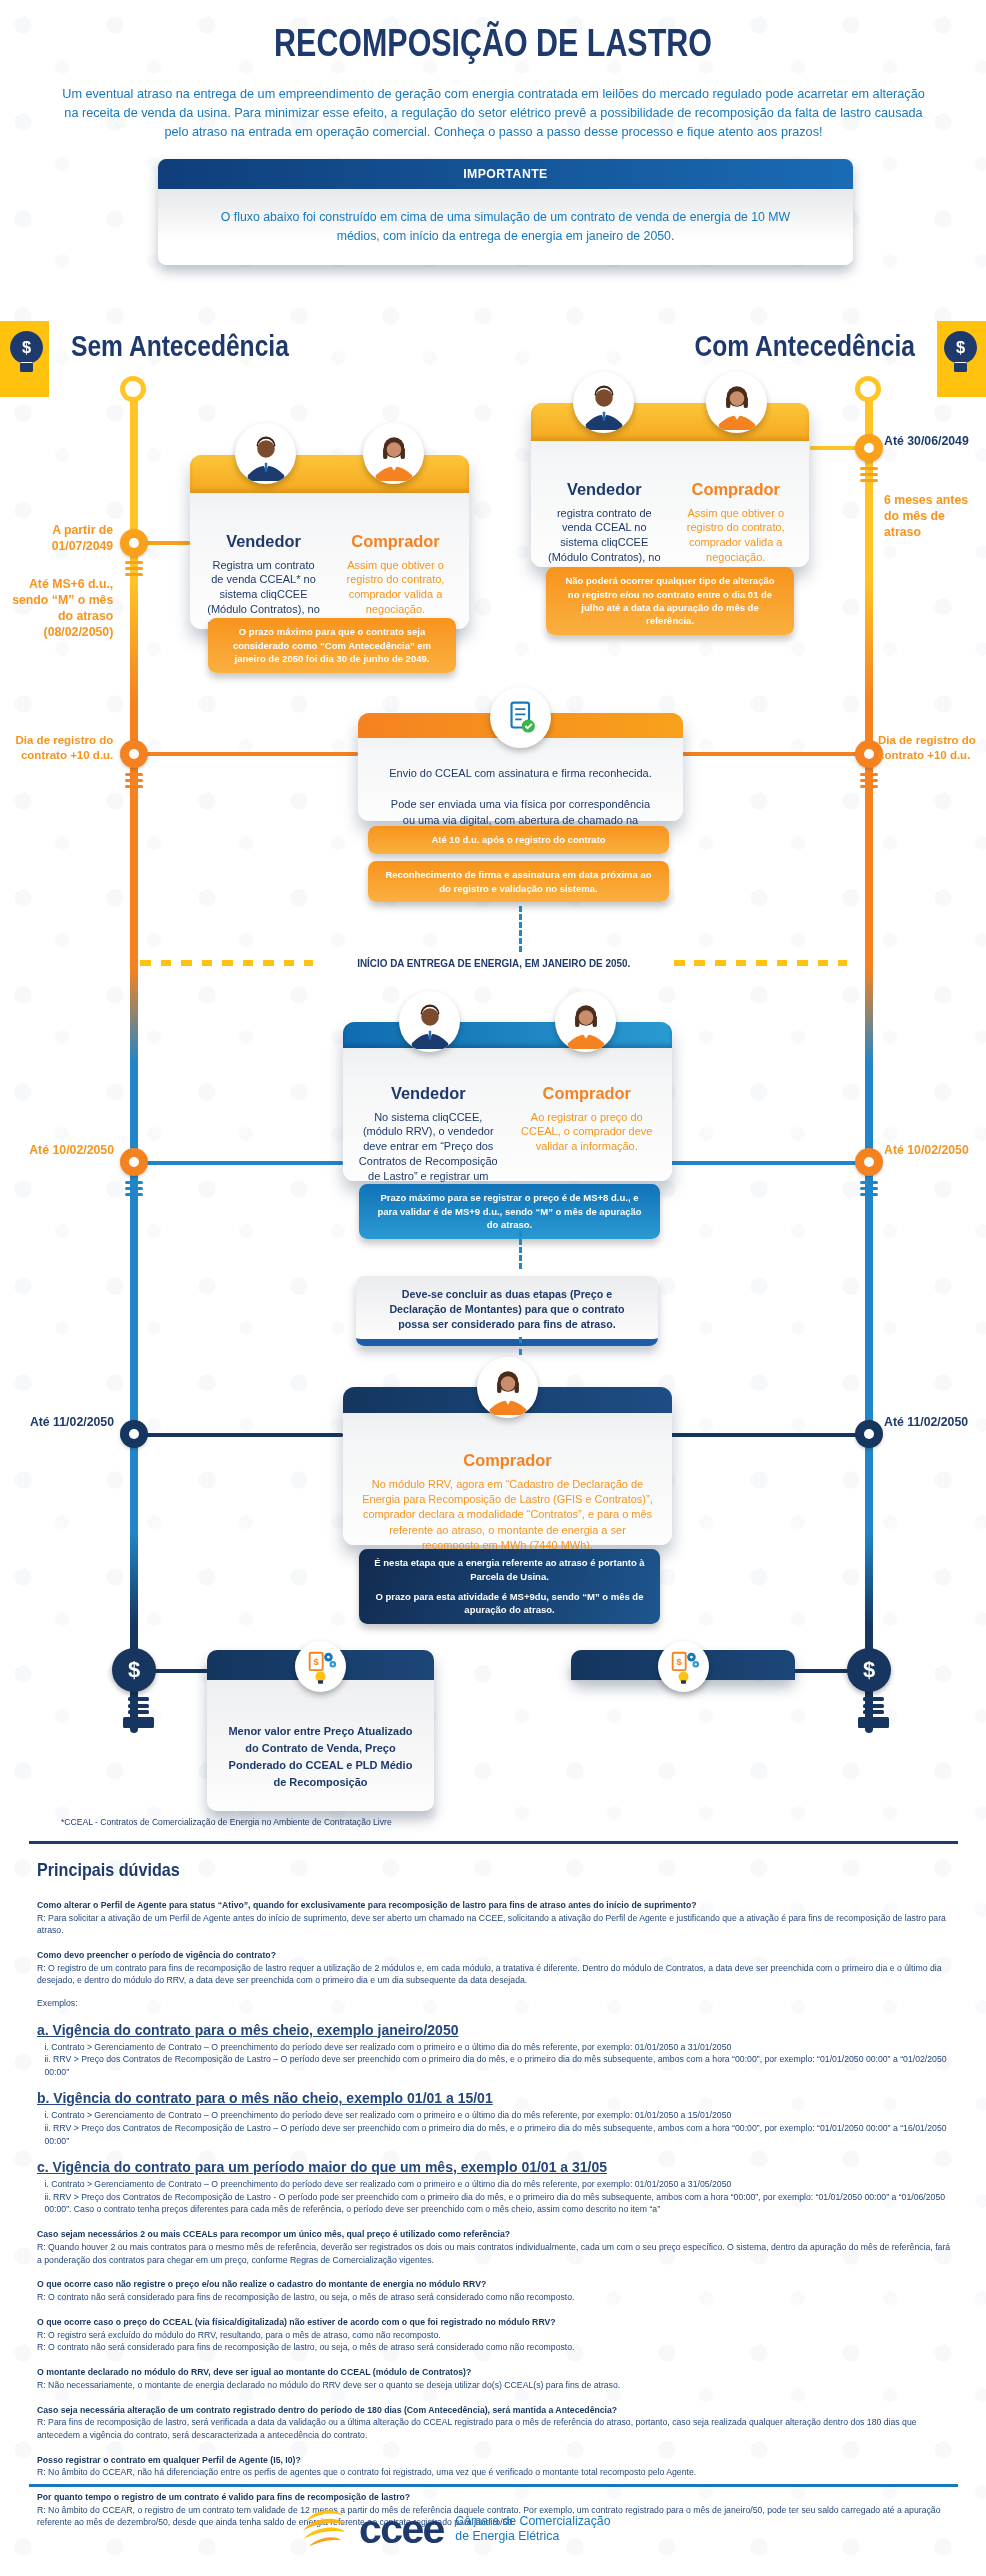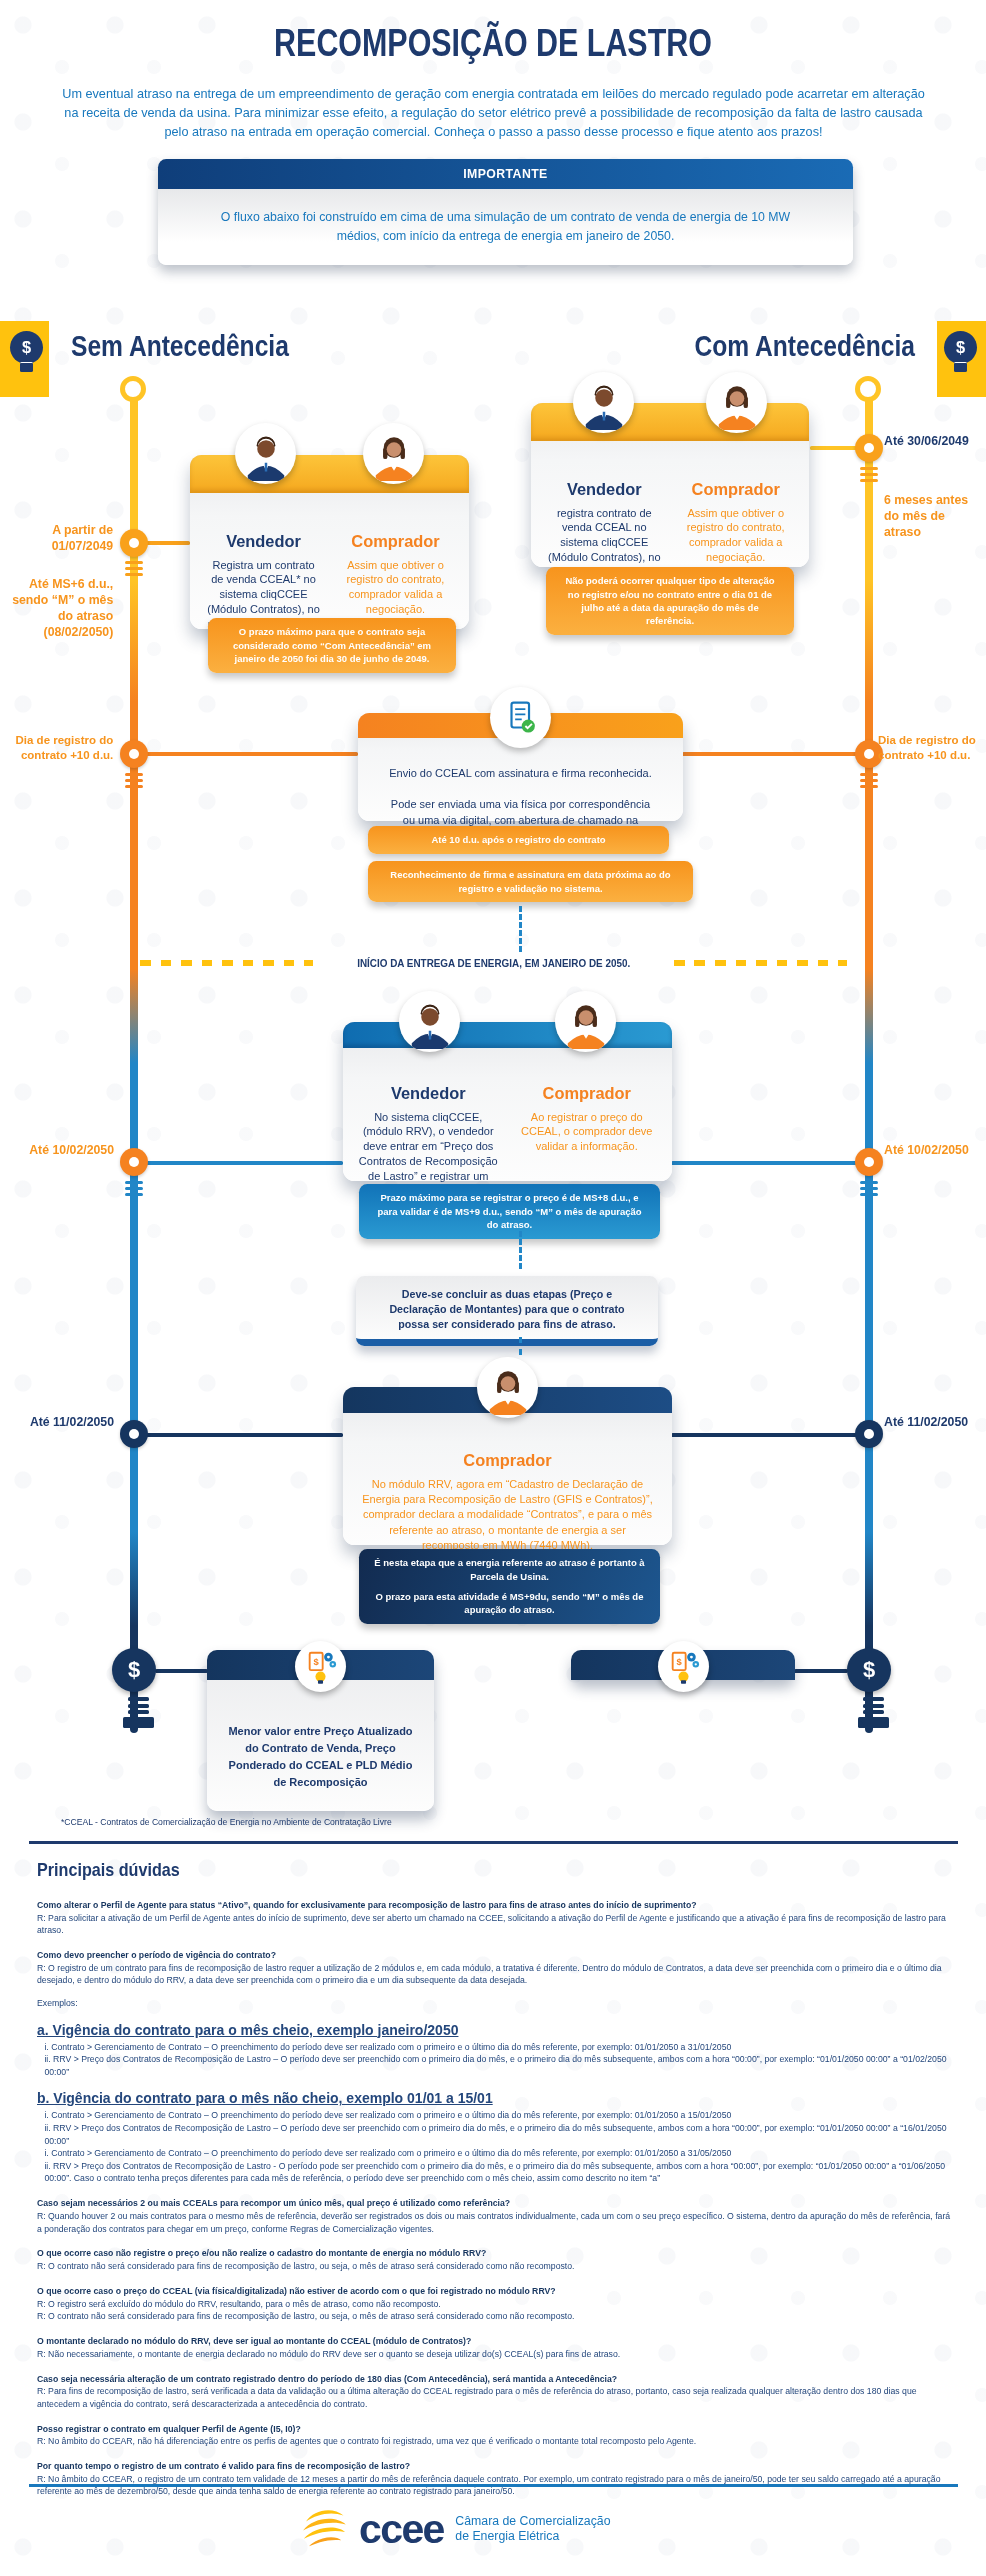--- a/index.html
+++ b/index.html
@@ -264,21 +264,21 @@
     <svg width="54" height="54" viewBox="0 0 74 74">
         <rect x="24" y="16" width="24" height="34" rx="3" fill="#fff" stroke="#1878bd" stroke-width="3"></rect>
         <line x1="29" y1="25" x2="43" y2="25" stroke="#1878bd" stroke-width="2.4"></line>
         <line x1="29" y1="32" x2="43" y2="32" stroke="#1878bd" stroke-width="2.4"></line>
         <line x1="29" y1="39" x2="38" y2="39" stroke="#1878bd" stroke-width="2.4"></line>
         <circle cx="47" cy="48" r="9" fill="#3cb54a"></circle>
         <path d="M43,48 l3,3 l6,-6" stroke="#fff" stroke-width="2.6" fill="none"></path>
       </svg>
   </div>
   <div class="abs pill pill-orange" style="left:368px;top:826px;width:301px;">Até 10 d.u. após o registro do contrato</div>
-  <div class="abs pill pill-orange" style="left:368px;top:861px;width:325px;">Reconhecimento de firma e assinatura em data próxima ao do registro e validação no sistema.</div>
+  <div class="abs pill pill-orange" style="left:368px;top:861px;width:301px;">Reconhecimento de firma e assinatura em data próxima ao do registro e validação no sistema.</div>
 
   <div class="abs vdash" style="left:519px;top:906px;height:46px;"></div>
   <div class="divider abs">
     <div class="dash"></div>
     <div class="dtext">INÍCIO DA ENTREGA DE ENERGIA, EM JANEIRO DE 2050.</div>
     <div class="dash"></div>
   </div>
 
   <div class="abs card" style="left:343px;top:1022px;width:329px;height:159px;">
     <div class="card-head head-blue" style="border-radius:11.5px 11.5px 0 0;"></div>
@@ -399,20 +399,21 @@
         <div class="faq-a">R: Para solicitar a ativação de um Perfil de Agente antes do início de suprimento, deve ser aberto um chamado na CCEE, solicitando a ativação do Perfil de Agente e justificando que a ativação é para fins de recomposição de lastro para atraso.</div>
         <div class="faq-q">Como devo preencher o período de vigência do contrato?</div>
         <div class="faq-a">R: O registro de um contrato para fins de recomposição de lastro requer a utilização de 2 módulos e, em cada módulo, a tratativa é diferente. Dentro do módulo de Contratos, a data deve ser preenchida com o primeiro dia e o último dia desejado, e dentro do módulo do RRV, a data deve ser preenchida com o primeiro dia e um dia subsequente da data desejada.</div>
         <div class="faq-ex">Exemplos:</div>
         <div class="faq-u">a. Vigência do contrato para o mês cheio, exemplo janeiro/2050</div>
         <div class="faq-i">i. Contrato &gt; Gerenciamento de Contrato – O preenchimento do período deve ser realizado com o primeiro e o último dia do mês referente, por exemplo: 01/01/2050 a 31/01/2050</div>
         <div class="faq-i">ii. RRV &gt; Preço dos Contratos de Recomposição de Lastro – O período deve ser preenchido com o primeiro dia do mês, e o primeiro dia do mês subsequente, ambos com a hora “00:00”, por exemplo: “01/01/2050 00:00” a “01/02/2050 00:00”</div>
         <div class="faq-u">b. Vigência do contrato para o mês não cheio, exemplo 01/01 a 15/01</div>
         <div class="faq-i">i. Contrato &gt; Gerenciamento de Contrato – O preenchimento do período deve ser realizado com o primeiro e o último dia do mês referente, por exemplo: 01/01/2050 a 15/01/2050</div>
         <div class="faq-i">ii. RRV &gt; Preço dos Contratos de Recomposição de Lastro – O período deve ser preenchido com o primeiro dia do mês, e o primeiro dia do mês subsequente, ambos com a hora “00:00”, por exemplo: “01/01/2050 00:00” a “16/01/2050 00:00”</div>
+        <div class="faq-u">c. Vigência do contrato para um período maior do que um mês, exemplo 01/01 a 31/05</div>
         <div class="faq-i">i. Contrato &gt; Gerenciamento de Contrato – O preenchimento do período deve ser realizado com o primeiro e o último dia do mês referente, por exemplo: 01/01/2050 a 31/05/2050</div>
         <div class="faq-i">ii. RRV &gt; Preço dos Contratos de Recomposição de Lastro - O período pode ser preenchido com o primeiro dia do mês, e o primeiro dia do mês subsequente, ambos com a hora “00:00”, por exemplo: “01/01/2050 00:00” a “01/06/2050 00:00”. Caso o contrato tenha preços diferentes para cada mês de referência, o período deve ser preenchido com o mês cheio, assim como descrito no item “a”</div>
         <div class="faq-q">Caso sejam necessários 2 ou mais CCEALs para recompor um único mês, qual preço é utilizado como referência?</div>
         <div class="faq-a">R: Quando houver 2 ou mais contratos para o mesmo mês de referência, deverão ser registrados os dois ou mais contratos individualmente, cada um com o seu preço específico. O sistema, dentro da apuração do mês de referência, fará a ponderação dos contratos para chegar em um preço, conforme Regras de Comercialização vigentes.</div>
         <div class="faq-q">O que ocorre caso não registre o preço e/ou não realize o cadastro do montante de energia no módulo RRV?</div>
         <div class="faq-a">R: O contrato não será considerado para fins de recomposição de lastro, ou seja, o mês de atraso será considerado como não recomposto.</div>
         <div class="faq-q">O que ocorre caso o preço do CCEAL (via física/digitalizada) não estiver de acordo com o que foi registrado no módulo RRV?</div>
         <div class="faq-a">R: O registro será excluído do módulo do RRV, resultando, para o mês de atraso, como não recomposto.</div>
         <div class="faq-a">R: O contrato não será considerado para fins de recomposição de lastro, ou seja, o mês de atraso será considerado como não recomposto.</div>
         <div class="faq-q">O montante declarado no módulo do RRV, deve ser igual ao montante do CCEAL (módulo de Contratos)?</div>

